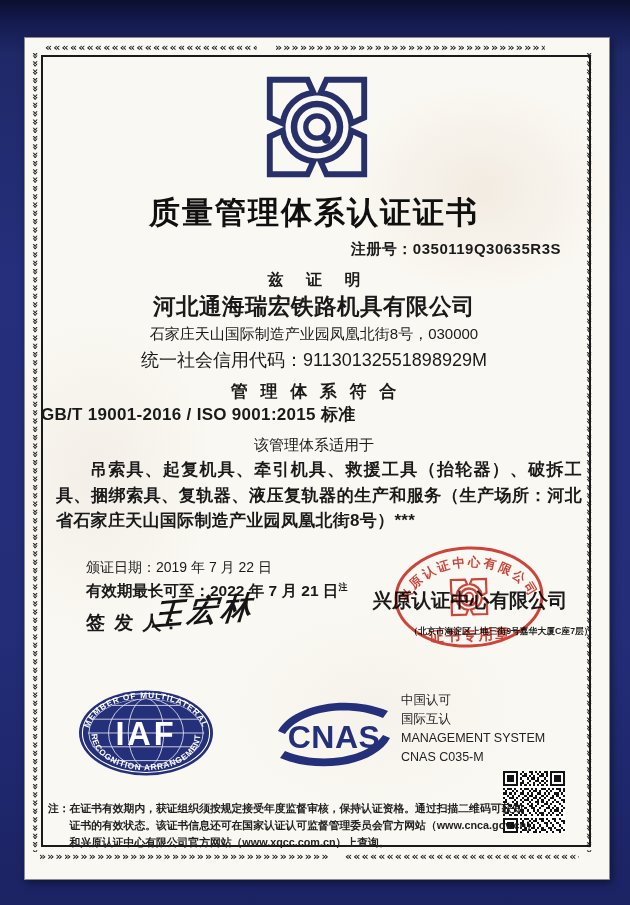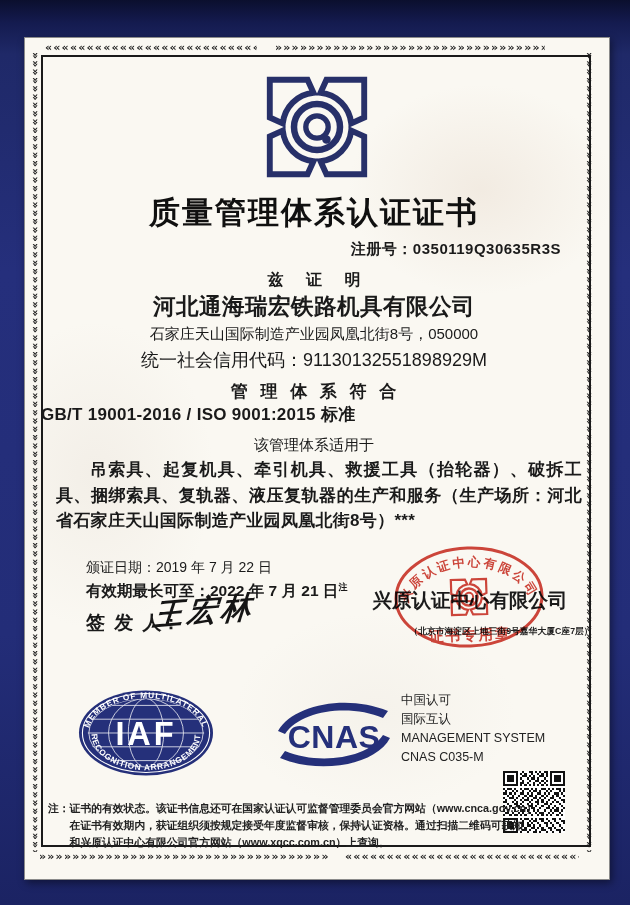--- a/index.html
+++ b/index.html
@@ -99,21 +99,21 @@
   </svg>
 
   <div class="title">质量管理体系认证证书</div>
 
   <div class="regline">
     <span>注册号：</span><span>0350119Q30635R3S</span>
   </div>
 
   <div class="certify">兹 证 明</div>
   <div class="company">河北通海瑞宏铁路机具有限公司</div>
-  <div class="addr">石家庄天山国际制造产业园凤凰北街8号，050000</div>
+  <div class="addr">石家庄天山国际制造产业园凤凰北街8号，030000</div>
   <div class="credit">统一社会信用代码：91130132551898929M</div>
 
   <div class="stdhead">管 理 体 系 符 合</div>
   <div class="stdline">GB/T 19001-2016 / ISO 9001:2015 标准</div>
 
   <div class="scopehead">该管理体系适用于</div>
   <div class="scope">吊索具、起复机具、牵引机具、救援工具（抬轮器）、破拆工具、捆绑索具、复轨器、液压复轨器的生产和服务（生产场所：河北省石家庄天山国际制造产业园凤凰北街8号）***</div>
 
   <div class="issue">颁证日期：2019 年 7 月 22 日</div>
   <div class="valid">
@@ -218,19 +218,19 @@
         M9 25h1v1H9z M11 25h2v1h-2z M14 25h1v1h-1z M17 25h1v1h-1z M20 25h1v1h-1z M23 25h1v1h-1z M26 25h1v1h-1z
         M8 26h1v1H8z M10 26h1v1h-1z M13 26h2v1h-2z M16 26h1v1h-1z M18 26h1v1h-1z M21 26h2v1h-2z M24 26h1v1h-1z M27 26h1v1h-1z
         M9 27h2v1H9z M12 27h1v1h-1z M15 27h1v1h-1z M18 27h2v1h-2z M22 27h1v1h-1z M25 27h2v1h-2z M28 27h1v1h-1z
         M8 28h1v1H8z M11 28h1v1h-1z M14 28h2v1h-2z M17 28h1v1h-1z M20 28h1v1h-1z M23 28h1v1h-1z M26 28h1v1h-1z"></path>
     </g>
   </svg>
 
   <div class="note">
     <div>注：</div>
     <div class="lines">
+      <div>在证书有效期内，获证组织须按规定接受年度监督审核，保持认证资格。通过扫描二维码可获知</div>
       <div>证书的有效状态。该证书信息还可在国家认证认可监督管理委员会官方网站（www.cnca.gov.cn）</div>
-      <div>在证书有效期内，获证组织须按规定接受年度监督审核，保持认证资格。通过扫描二维码可获知</div>
       <div>和兴原认证中心有限公司官方网站（www.xqcc.com.cn）上查询。</div>
     </div>
   </div>
 
 </div>
 
 </body></html>

